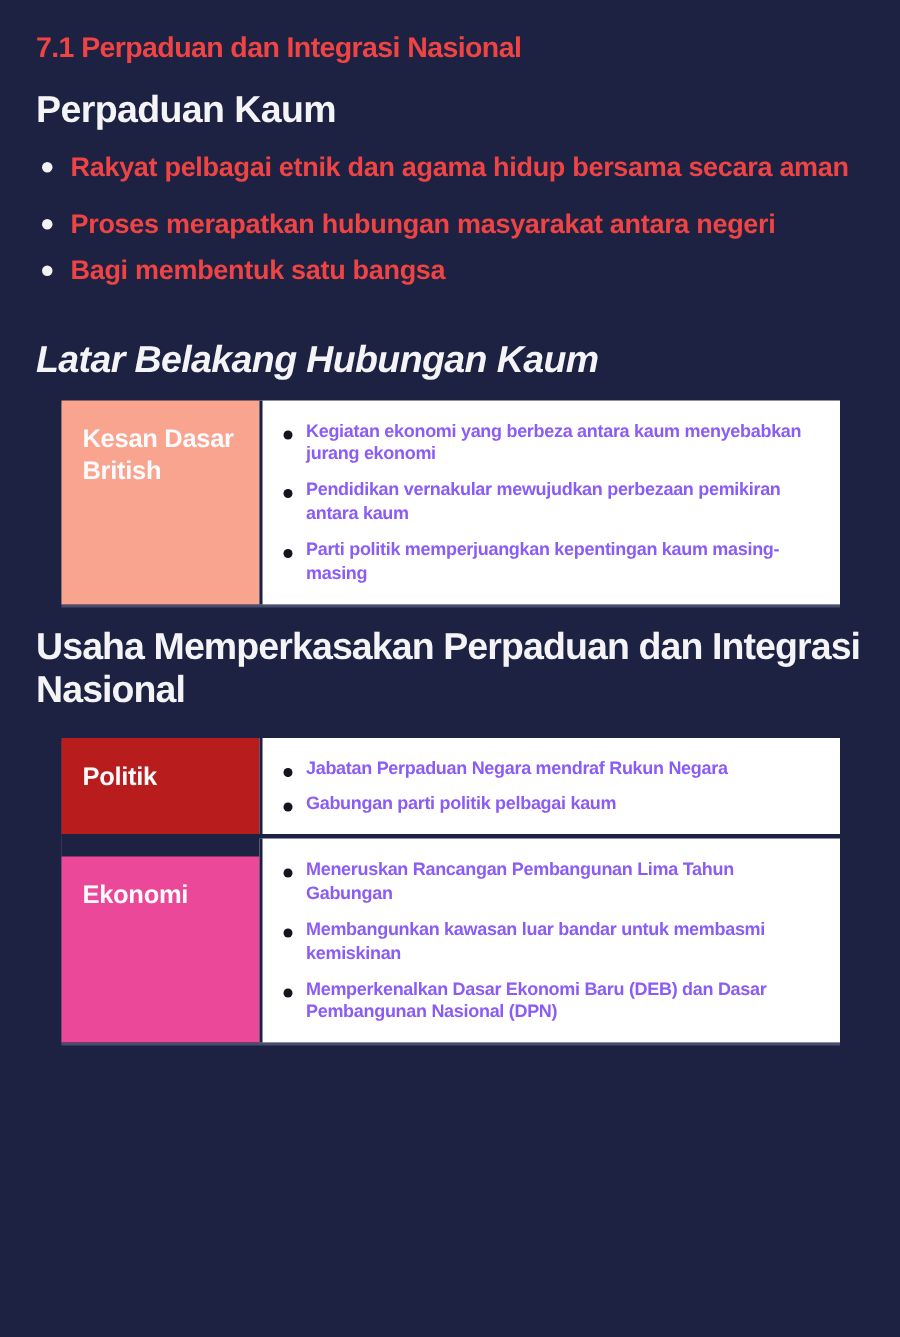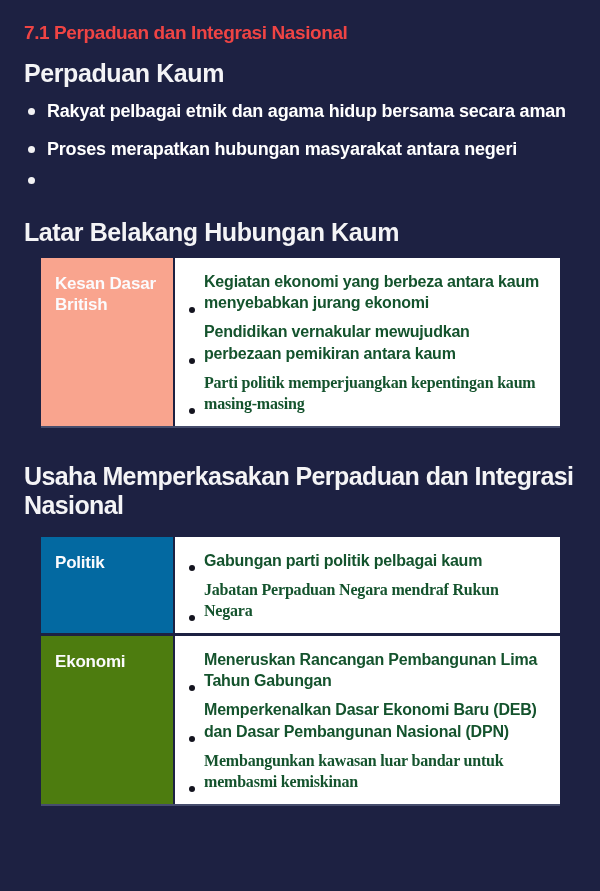--- a/index.html
+++ b/index.html
@@ -34,21 +34,21 @@
     margin: 0 0 15px 0;
     padding: 0;
   }
   .bullets li {
     display: flex;
     align-items: flex-start;
     margin: 0 0 7px 0;
     font-size: 18px;
     line-height: 1.3;
     letter-spacing: -0.2px;
-    color: #ffffff;
+    color: #ef4444;
   }
   .dot {
     flex: 0 0 auto;
     width: 7px;
     height: 7px;
     border-radius: 50%;
     background: #f2f2f4;
     margin: 8px 12px 0 4px;
   }
   .info-table {
@@ -66,49 +66,49 @@
   .label-cell {
     flex: 0 0 132px;
     box-sizing: border-box;
     padding: 15px 10px 12px 14px;
     color: #fbfbfd;
     font-size: 17px;
     line-height: 1.25;
     letter-spacing: -0.2px;
   }
   .label-salmon { background: #f9a48e; }
-  .label-beige  { background: #0369a1; }
-  .label-tan    { background: #4d7c0f; }
+  .label-beige  { background: #b91c1c; }
+  .label-tan    { background: #ec4899; margin-top: 12px; }
   .content-cell {
     flex: 1 1 auto;
     background: #ffffff;
     border-left: 2px solid #1d2142;
     box-sizing: border-box;
     padding: 13px 14px 12px 12px;
   }
   .content-cell .t-item {
     display: flex;
-    align-items: flex-end;
-    color: #14532d;
-    font-size: 16px;
+    align-items: flex-start;
+    color: #8b5cf6;
+    font-size: 12px;
     line-height: 1.32;
     letter-spacing: -0.2px;
     margin: 0 0 8px 0;
   }
-  .content-cell .t-item:last-child { margin-bottom: 0; font-family: Liberation Serif, serif; }
+  .content-cell .t-item:last-child { margin-bottom: 0; }
   .t-dot {
     flex: 0 0 auto;
     width: 6px;
     height: 6px;
     border-radius: 50%;
     background: #14141f;
     margin: 7px 9px 0 2px;
   }
-  .mt-lg { margin-top: 36px; }
-  .mt-md { margin-top: 34px; }
+  .mt-lg { margin-top: 14px; }
+  .mt-md { margin-top: 34px; font-style: italic; }
   .mb-table { margin-bottom: 0; }
 </style>
 </head>
 <body>
 
 <div class="page">
 
   <div class="h-title">7.1 Perpaduan dan Integrasi Nasional</div>
 
   <div class="h-sub">Perpaduan Kaum</div>
@@ -119,20 +119,21 @@
     </li>
   </ul>
 
   <ul class="bullets">
     <li>
       <span class="dot"></span>
       <span>Proses merapatkan hubungan masyarakat antara negeri</span>
     </li>
     <li>
       <span class="dot"></span>
+      <span>Bagi membentuk satu bangsa</span>
     </li>
   </ul>
 
   <div class="h-sub mt-md">Latar Belakang Hubungan Kaum</div>
 
   <div class="info-table mb-table">
     <div class="t-row">
       <div class="label-cell label-salmon">
         <span>Kesan Dasar British</span>
       </div>
@@ -156,42 +157,42 @@
   <div class="h-sub mt-lg" style="margin-bottom:16px; letter-spacing:-0.6px;">Usaha Memperkasakan Perpaduan dan Integrasi Nasional</div>
 
   <div class="info-table">
     <div class="t-row">
       <div class="label-cell label-beige">
         <span>Politik</span>
       </div>
       <div class="content-cell">
         <div class="t-item">
           <span class="t-dot"></span>
-          <span>Gabungan parti politik pelbagai kaum</span>
+          <span>Jabatan Perpaduan Negara mendraf Rukun Negara</span>
         </div>
         <div class="t-item">
           <span class="t-dot"></span>
-          <span>Jabatan Perpaduan Negara mendraf Rukun Negara</span>
+          <span>Gabungan parti politik pelbagai kaum</span>
         </div>
       </div>
     </div>
     <div class="t-row">
       <div class="label-cell label-tan">
         <span>Ekonomi</span>
       </div>
       <div class="content-cell">
         <div class="t-item">
           <span class="t-dot"></span>
           <span>Meneruskan Rancangan Pembangunan Lima Tahun Gabungan</span>
         </div>
         <div class="t-item">
           <span class="t-dot"></span>
-          <span>Memperkenalkan Dasar Ekonomi Baru (DEB) dan Dasar Pembangunan Nasional (DPN)</span>
+          <span>Membangunkan kawasan luar bandar untuk membasmi kemiskinan</span>
         </div>
         <div class="t-item">
           <span class="t-dot"></span>
-          <span>Membangunkan kawasan luar bandar untuk membasmi kemiskinan</span>
+          <span>Memperkenalkan Dasar Ekonomi Baru (DEB) dan Dasar Pembangunan Nasional (DPN)</span>
         </div>
       </div>
     </div>
   </div>
 
 </div>
 
 </body></html>

